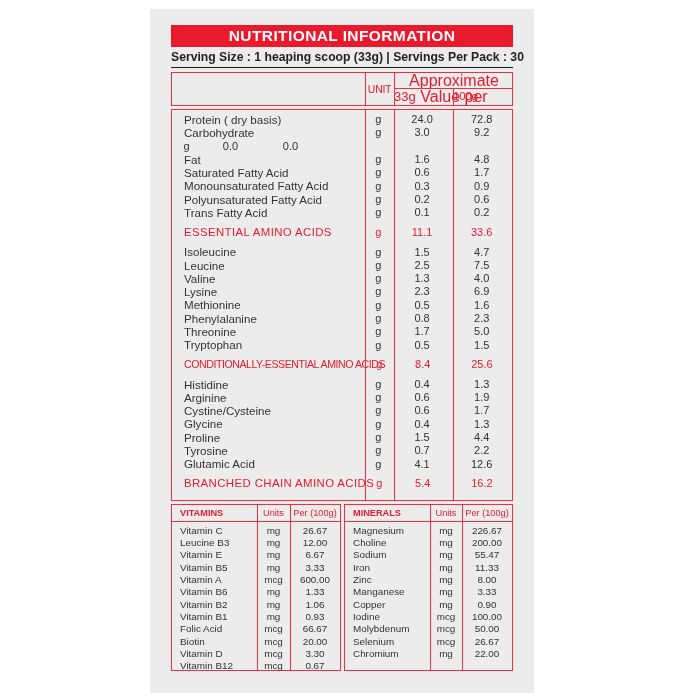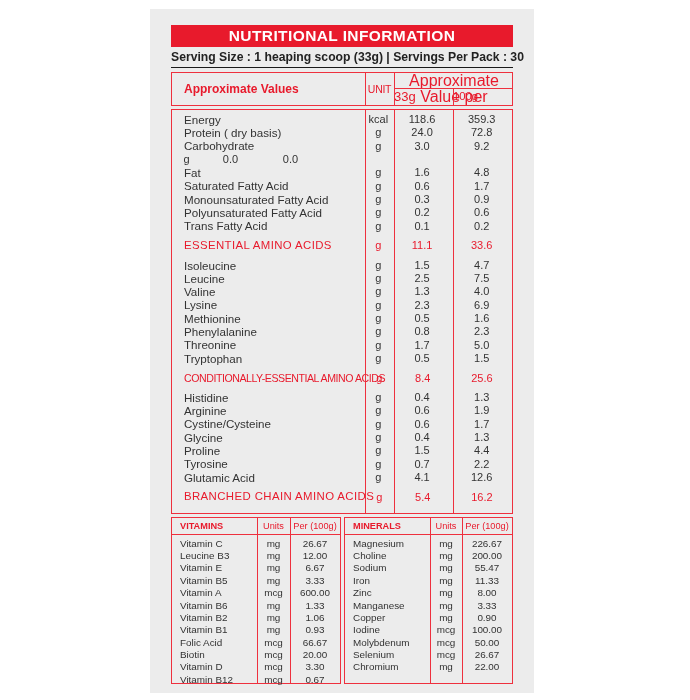--- a/index.html
+++ b/index.html
@@ -79,41 +79,34 @@
 <div class="panel">
   <div class="content">
 
     <div class="titlebar">
       <span>NUTRITIONAL INFORMATION</span>
     </div>
 
     <div class="serving">Serving Size : 1 heaping scoop (33g) | Servings Per Pack : 30</div>
 
     <div class="mhead">
-      <div class="mh-label">Approximate Values</div>
       <div class="mh-unit">UNIT</div>
       <div class="mh-per">Approximate Value per</div>
       <div class="mh-33">33g</div>
       <div class="mh-100">100g</div>
       <div class="vline l1"></div>
       <div class="vline l2"></div>
       <div class="vline l3"></div>
       <div class="hl"></div>
     </div>
 
     <div class="mbody">
       <div class="vline l1"></div>
       <div class="vline l2"></div>
       <div class="vline l3"></div>
-    <div class="mrow">
-          <div class="cell c-label">Energy</div>
-          <div class="cell c-unit">kcal</div>
-          <div class="cell c-v33">118.6</div>
-          <div class="cell c-v100">359.3</div>
-        </div>
         <div class="mrow">
           <div class="cell c-label">Protein ( dry basis)</div>
           <div class="cell c-unit">g</div>
           <div class="cell c-v33">24.0</div>
           <div class="cell c-v100">72.8</div>
         </div>
         <div class="mrow">
           <div class="cell c-label">Carbohydrate</div>
           <div class="cell c-unit">g</div>
           <div class="cell c-v33">3.0</div>

